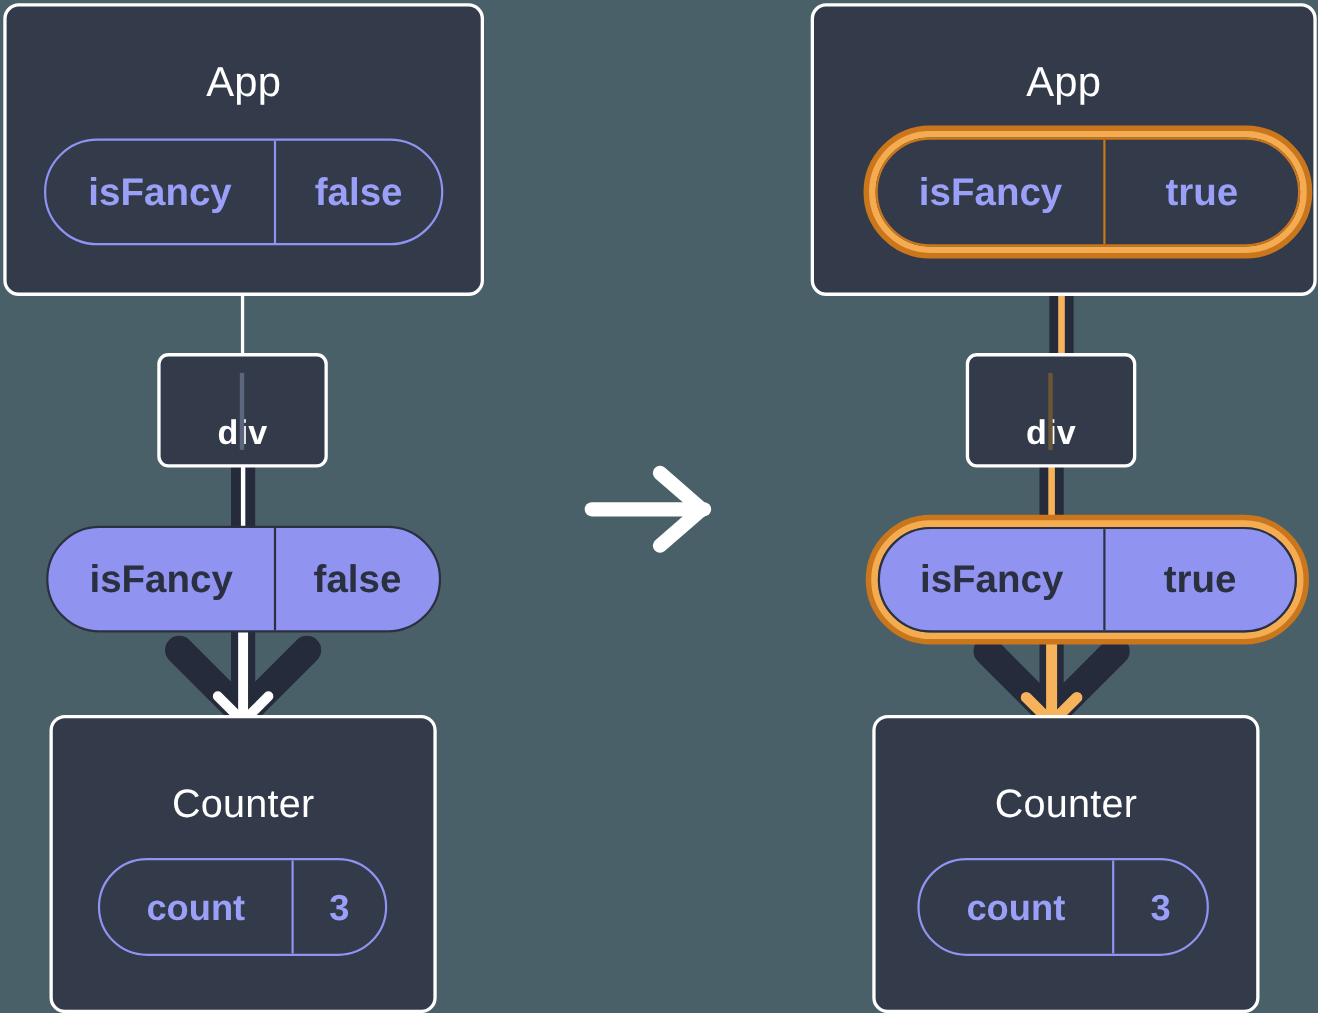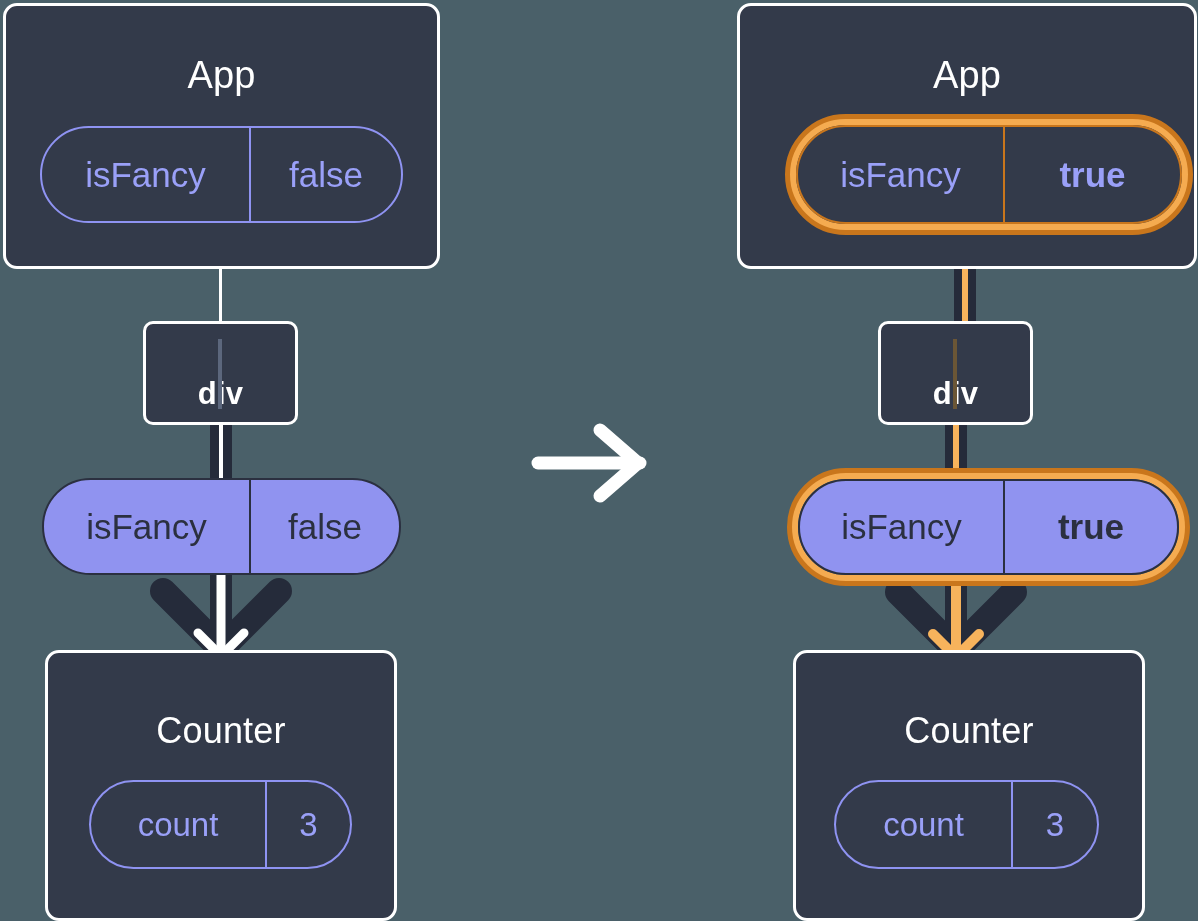--- a/index.html
+++ b/index.html
@@ -54,20 +54,21 @@
     box-sizing:border-box;
     border-radius:999px;
     overflow:hidden;
     align-items:stretch;
     z-index:8;
   }
   .pill .cell{
     display:flex;align-items:center;justify-content:center;
     box-sizing:border-box;
     white-space:nowrap;
+    font-weight:bold;
   }
   .pill .cell.key{flex:0 0 auto;}
   .pill .cell.val{flex:1 1 auto;}
 
   
   .pill.outline{
     border:2px solid #8f93f2;
     background:transparent;
   }
   .pill.outline .cell{color:#9aa0f8;}

